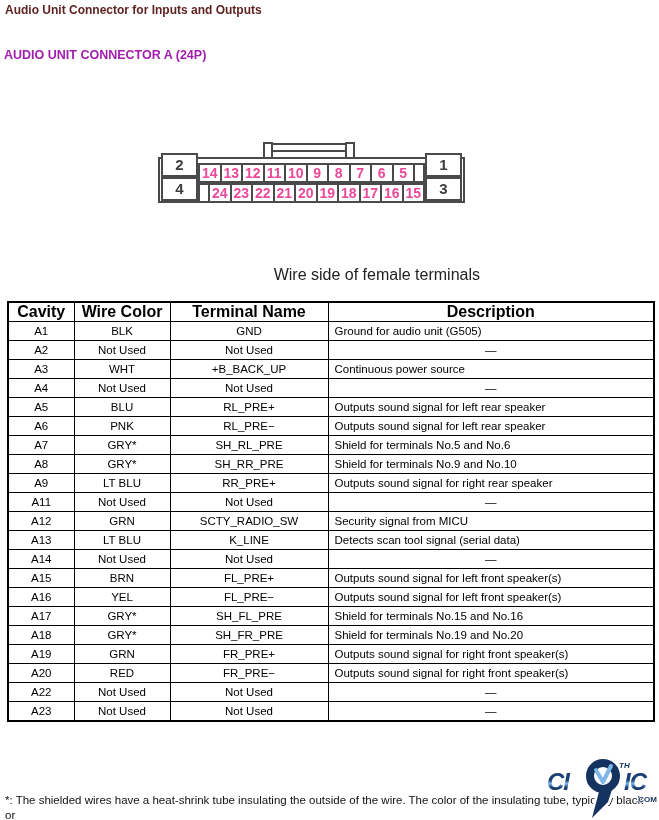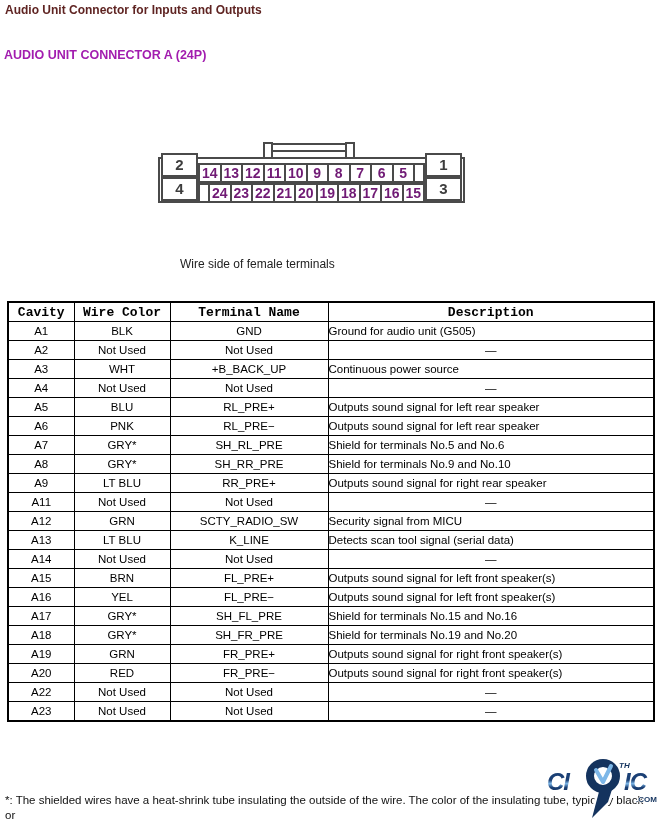--- a/index.html
+++ b/index.html
@@ -21,32 +21,32 @@
   .latch .post.l{left:0;} .latch .post.r{right:0;}
   .corner{position:absolute;width:37px;height:24px;border:2px solid #4a4a4a;box-sizing:border-box;
     background:#fff;text-align:center;line-height:20px;font-size:15px;font-weight:600;color:#3d3d3d;}
   .corner.tl{left:3px;top:13px;} .corner.bl{left:3px;top:37px;}
   .corner.tr{right:3px;top:13px;} .corner.br{right:3px;top:37px;}
   .pin-row{position:absolute;left:40px;right:40px;height:20px;display:flex;}
   .pin-row.top{top:23px;} .pin-row.bottom{top:43px;}
   .pin-row.top::after{content:"";width:12px;border:2px solid #4a4a4a;margin-left:-2px;box-sizing:border-box;background:#fff;}
   .pin-row.bottom::before{content:"";width:12px;border:2px solid #4a4a4a;box-sizing:border-box;background:#fff;}
   .pin{flex:1;border:2px solid #4a4a4a;margin-left:-2px;box-sizing:border-box;background:#fff;
-    text-align:center;line-height:16px;font-size:14px;font-weight:600;color:#701a75;}
+    text-align:center;line-height:16px;font-size:14px;font-weight:600;color:#ec4899;}
   .pin-row.top .pin:first-child{margin-left:0;}
 
-  .caption{position:absolute;left:180px;top:257px;width:300px;text-align:left;font-size:12px;color:#222;}
+  .caption{position:absolute;left:180px;top:266px;width:300px;text-align:right;font-size:16px;color:#222;}
 
   
   table.pinout{position:absolute;left:7px;top:301px;width:648px;border-collapse:collapse;
     border:2px solid #000;table-layout:fixed;}
   table.pinout th,table.pinout td{border:1px solid #000;height:18px;padding:0 2px;
     font-size:11.5px;text-align:center;overflow:hidden;white-space:nowrap;}
-  table.pinout th{font-weight:bold;font-size:13px;font-family:Liberation Mono, monospace;}
-  table.pinout td.c3{text-align:left;padding-left:0;}
+  table.pinout th{font-weight:bold;font-size:16px;}
+  table.pinout td.c3{text-align:left;padding-left:6px;}
   table.pinout td.c3.dash{text-align:center;padding-left:2px;}
   col.w0{width:66px;} col.w1{width:96px;} col.w2{width:158px;}
 
   .footnote{position:absolute;left:5px;top:793px;width:650px;font-size:11.5px;line-height:15px;color:#111;}
 
   
   .logo{position:absolute;left:546px;top:757px;width:113px;height:63px;z-index:10;}
 </style>
 </head>
 <body>

